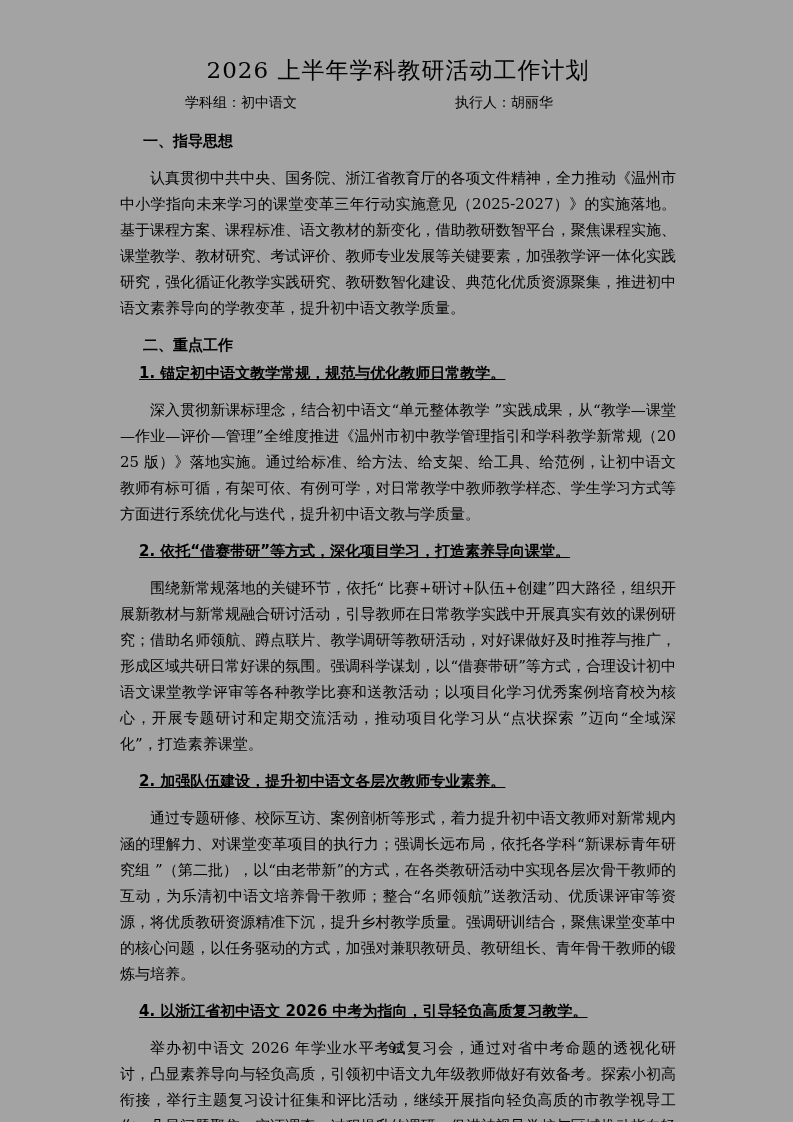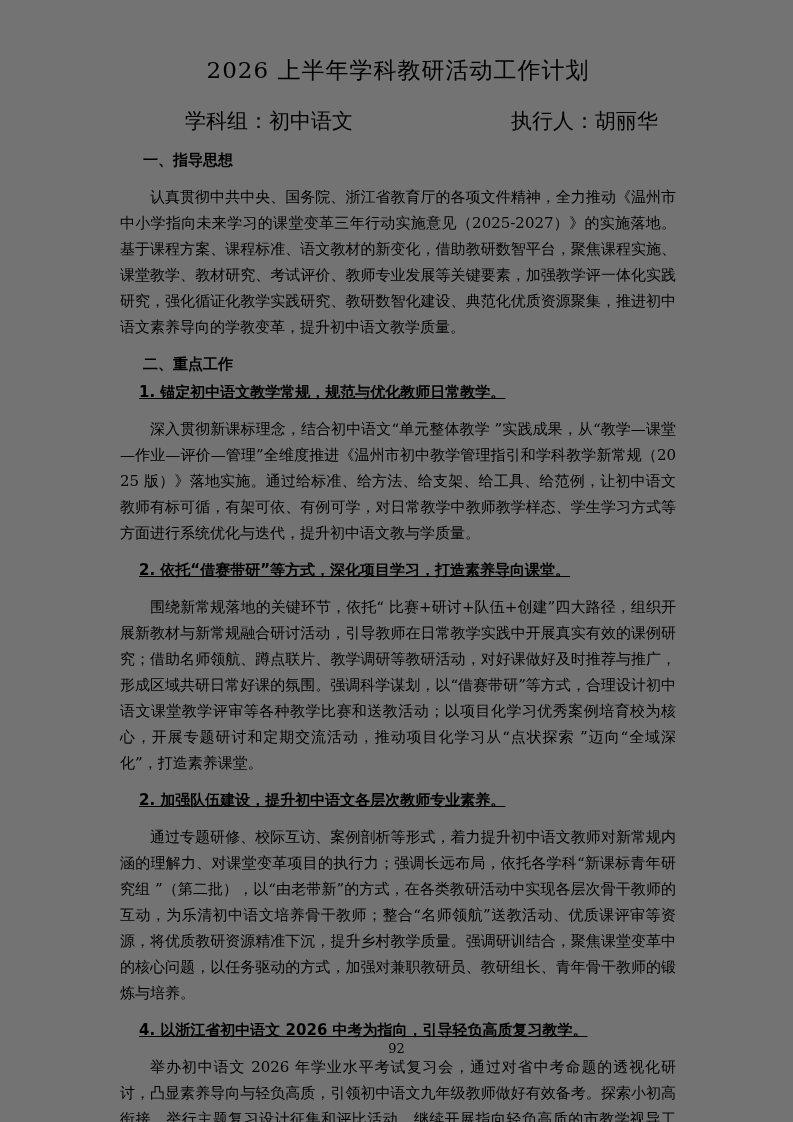--- a/index.html
+++ b/index.html
@@ -5,39 +5,39 @@
   html, body {
     margin: 0;
     padding: 0;
     background: #ffffff;
   }
   .page {
     position: relative;
     width: 793px;
     height: 1122px;
     box-sizing: border-box;
-    background: #737373;
+    background: #a3a3a3;
     color: #000000;
     padding: 54px 105px 0 108px;
     font-family: "DejaVu Serif", "Liberation Serif", serif;
     overflow: hidden;
   }
   .doc-title {
     margin: 0;
     font-size: 23px;
     font-weight: 500;
     line-height: 32px;
     text-align: center;
     letter-spacing: 1px;
     font-family: "DejaVu Serif", "Liberation Serif", serif;
   }
   .meta-row {
     display: flex;
-    margin-top: 22px;
-    font-size: 21px;
+    margin-top: 3px;
+    font-size: 14px;
     line-height: 26px;
     font-style: normal;
   }
   .meta-group { margin-left: 77px; }
   .meta-executor { margin-left: 158px; }
   .doc-body { margin-top: 14px; }
   .sec-heading {
     margin: 4px;
     padding-left: 31px;
     font-size: 15px;

